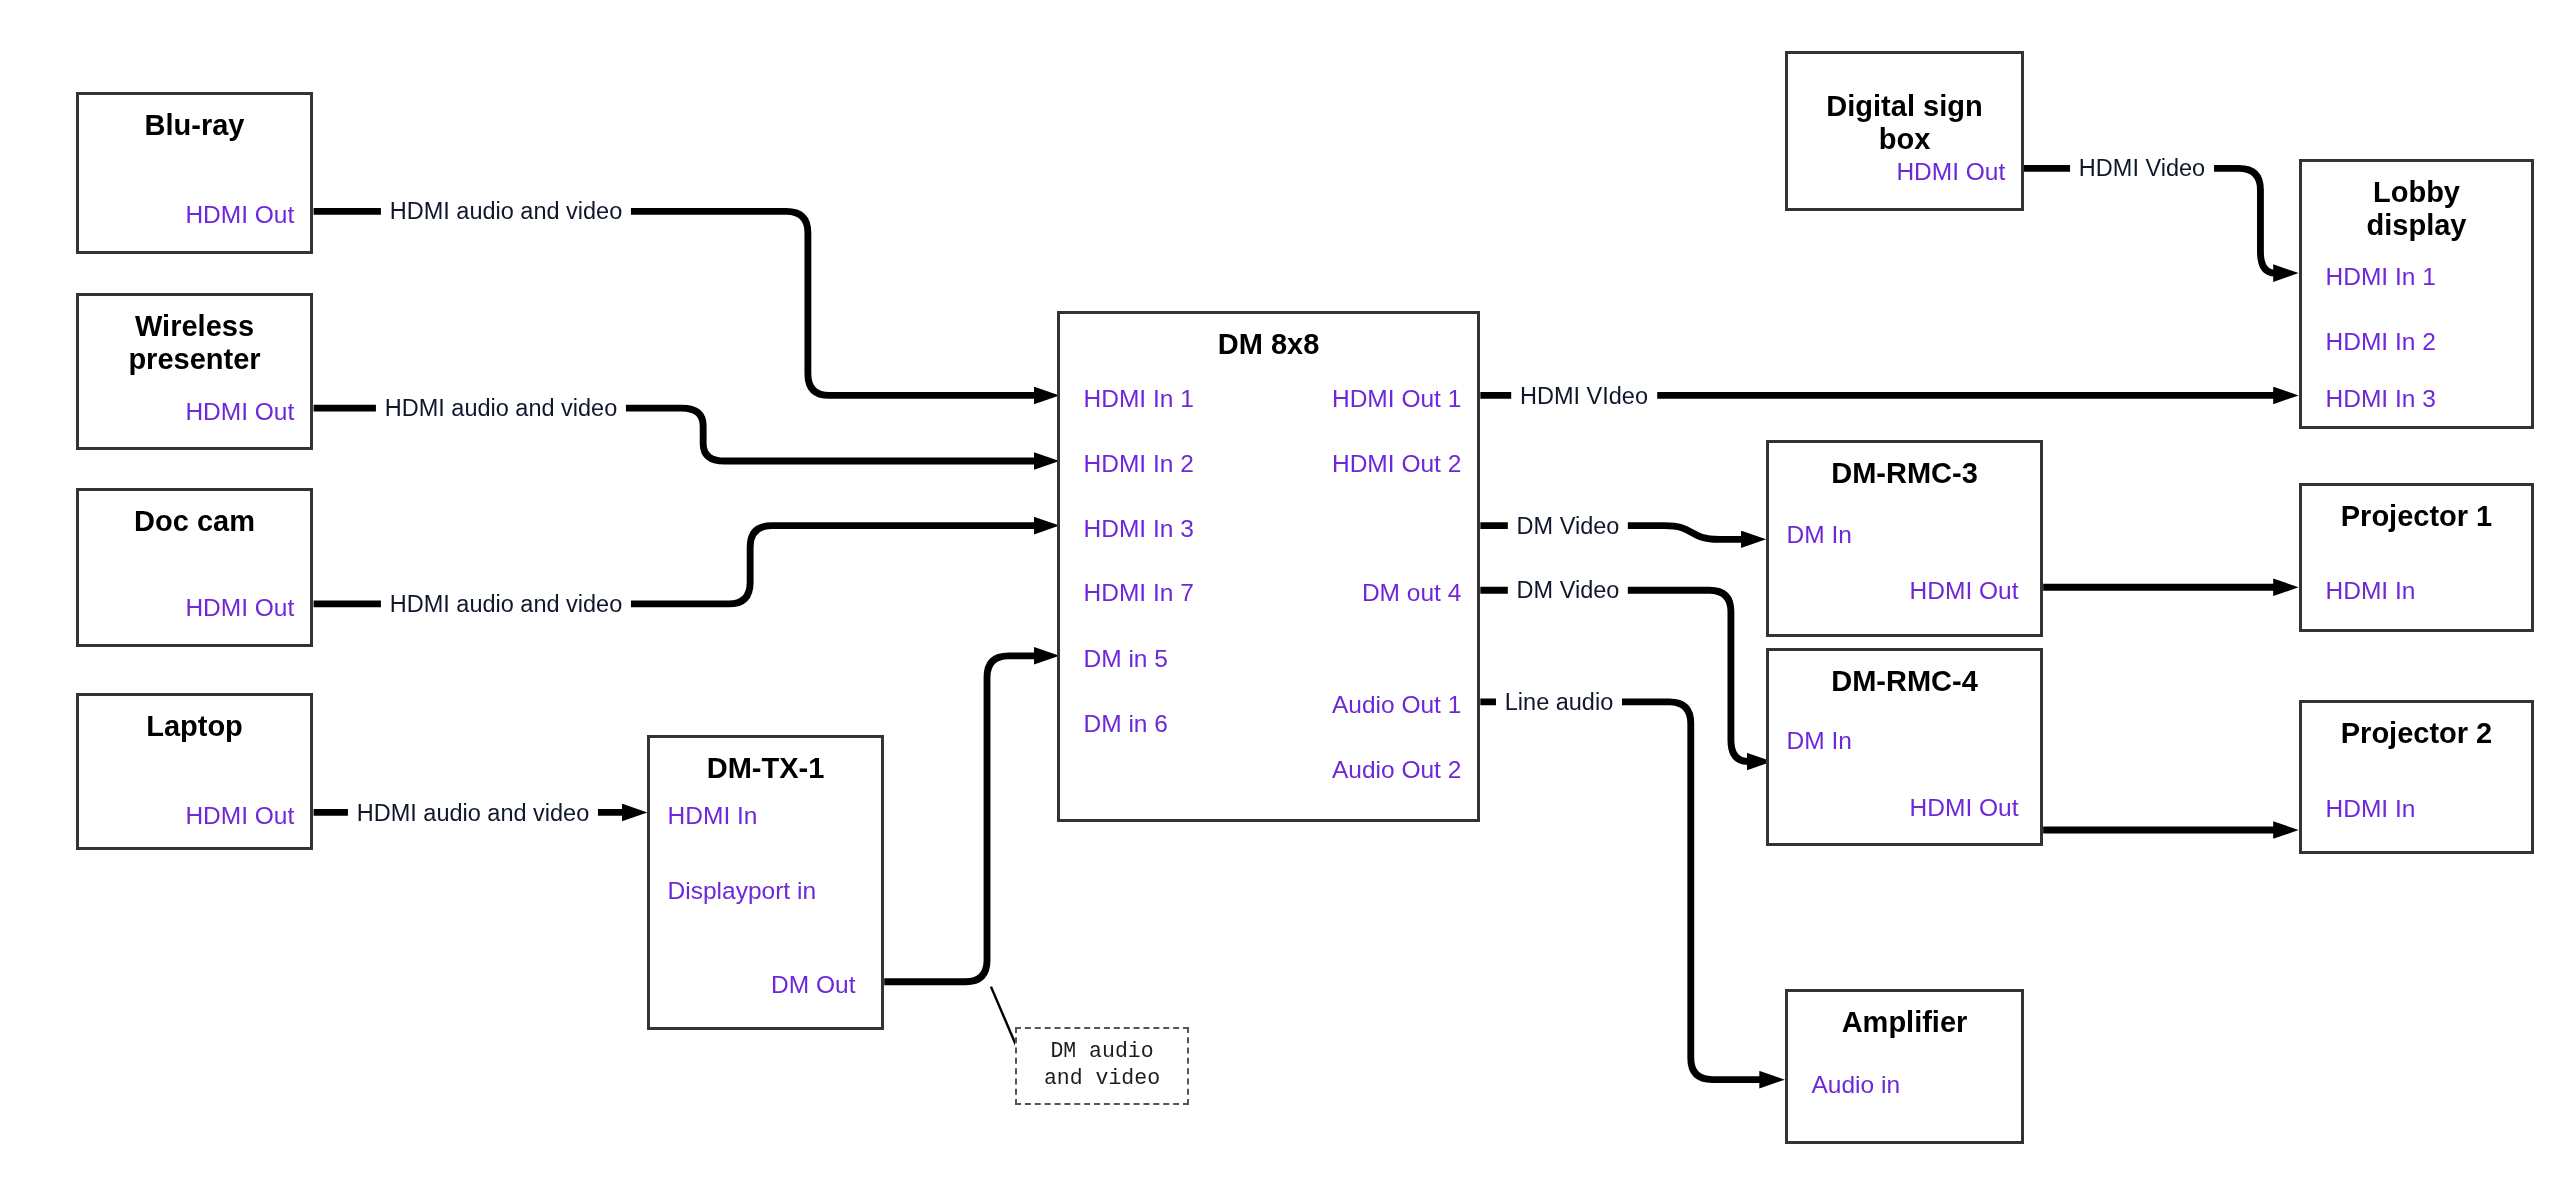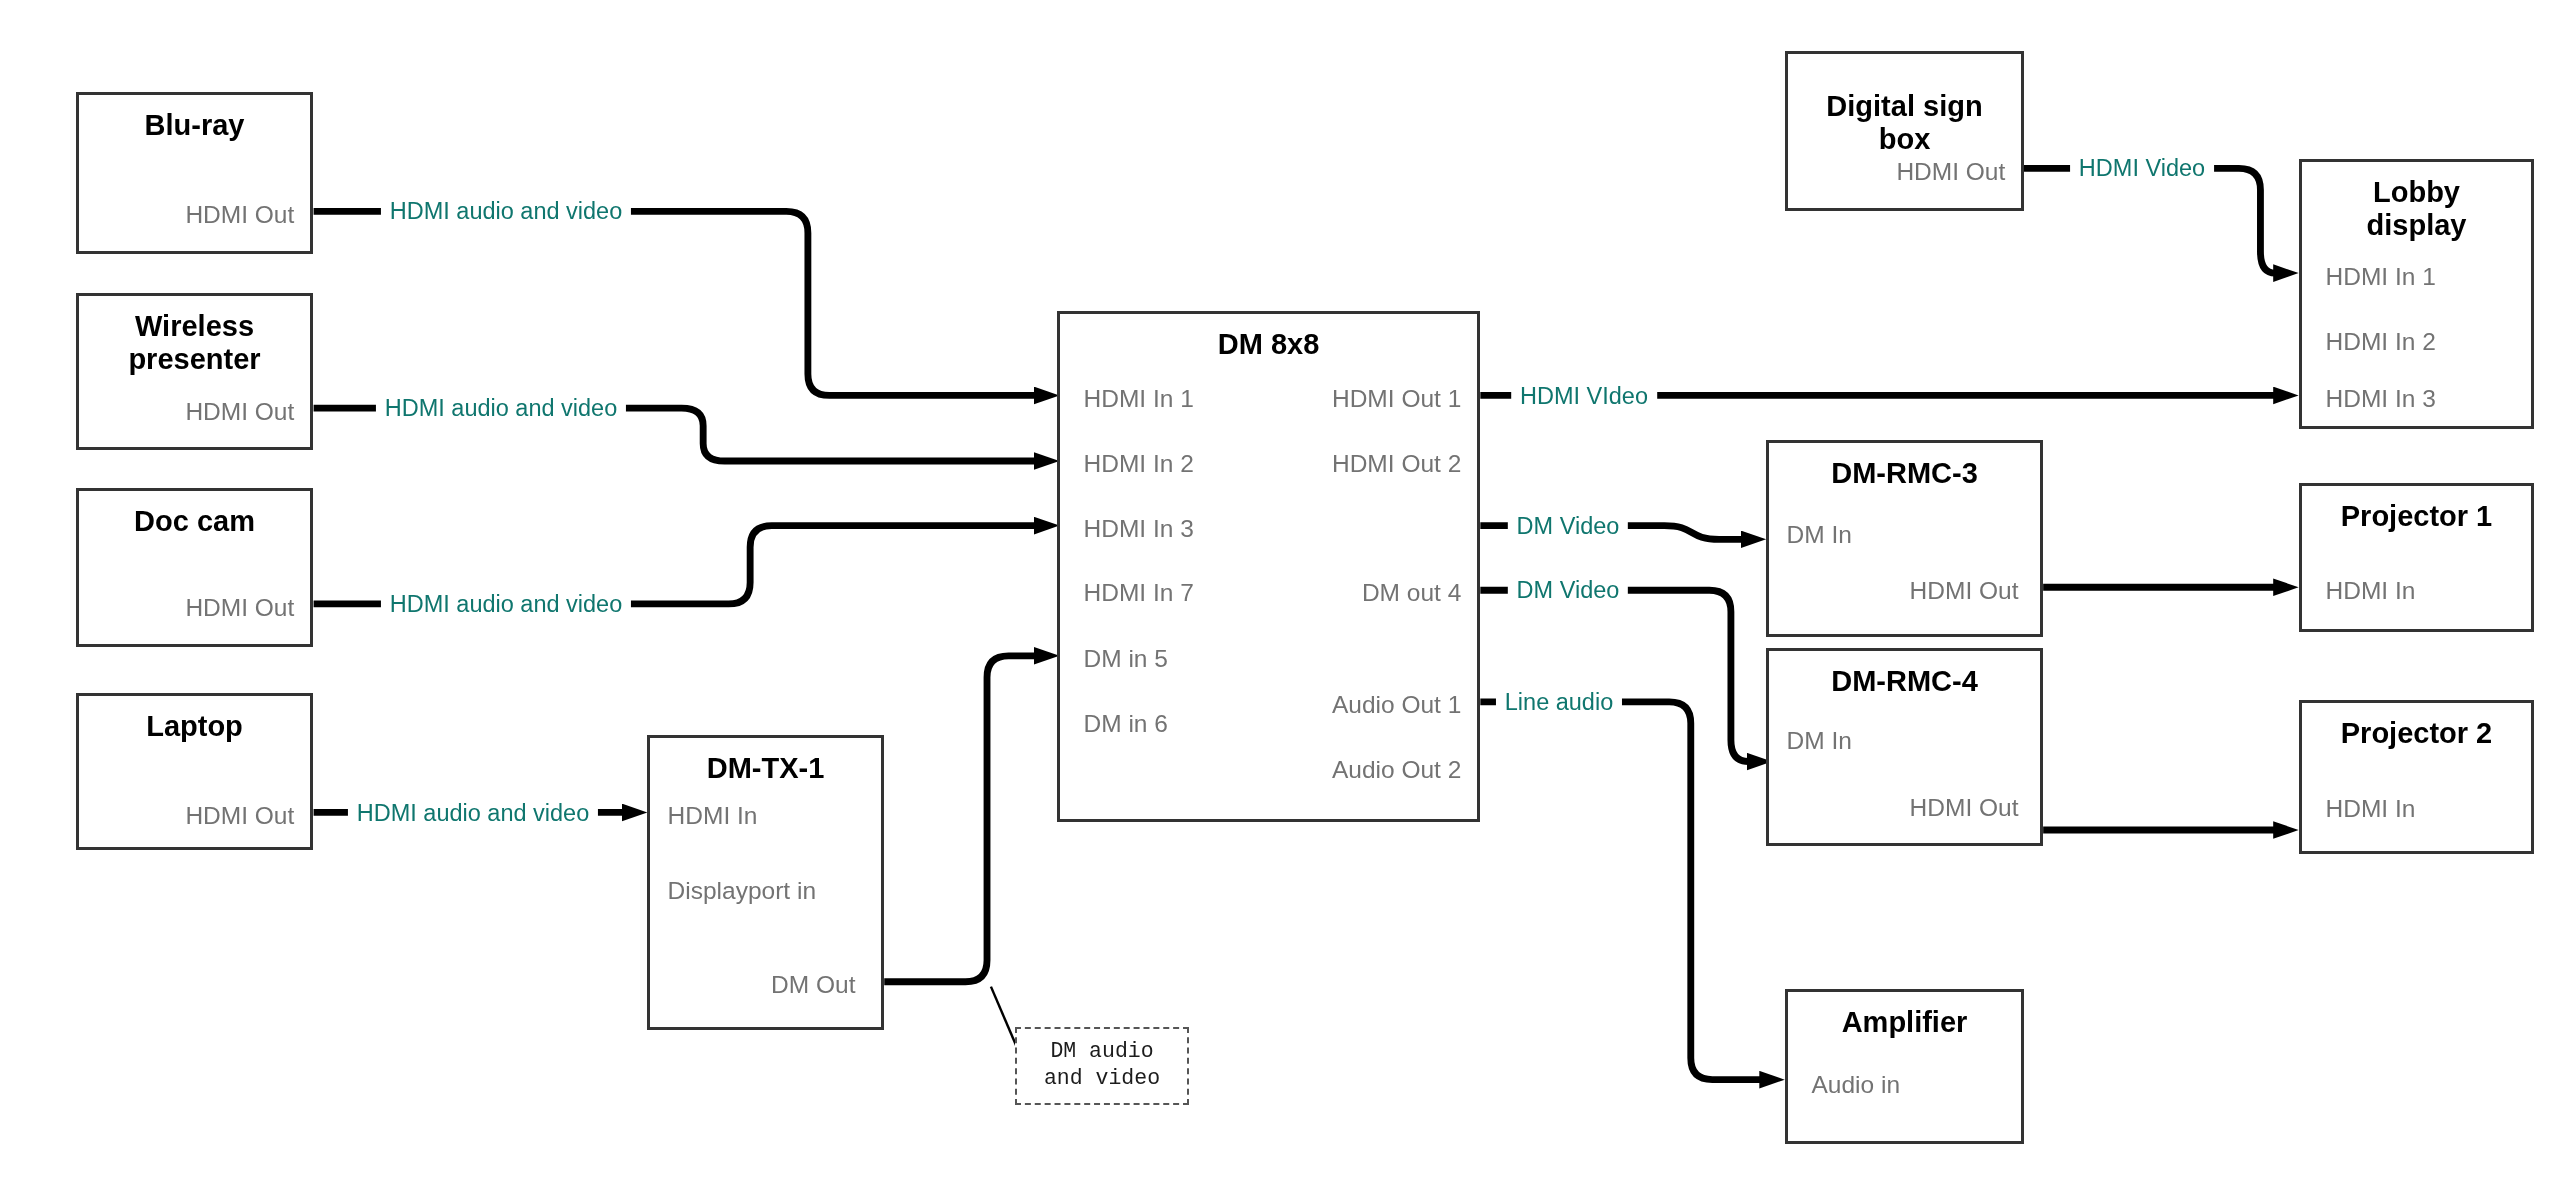--- a/index.html
+++ b/index.html
@@ -24,32 +24,32 @@
     font-weight:bold;
     color:#000000;
     line-height:1.15;
   }
   .port{
     position:absolute;
     left:0;right:0;
     height:33px;
     line-height:33px;
     font-size:24.5px;
-    color:#737373;
+    color:#6d28d9;
     white-space:nowrap;
   }
   .pl{text-align:left;padding-left:23.5px;}
   .pr{text-align:right;padding-right:15.7px;}
   .clabel{
     position:absolute;
     transform:translate(-50%,-50%);
     background:#ffffff;
     padding:1px 8.8px;
     font-size:23.5px;
-    color:#0f766e;
+    color:#0f172a;
     white-space:nowrap;
   }
   .note{
     position:absolute;
     box-sizing:border-box;
     border:2px dashed #555555;
     background:#ffffff;
     text-align:center;
     font-size:21.5px;
     color:#1c1c1c;

